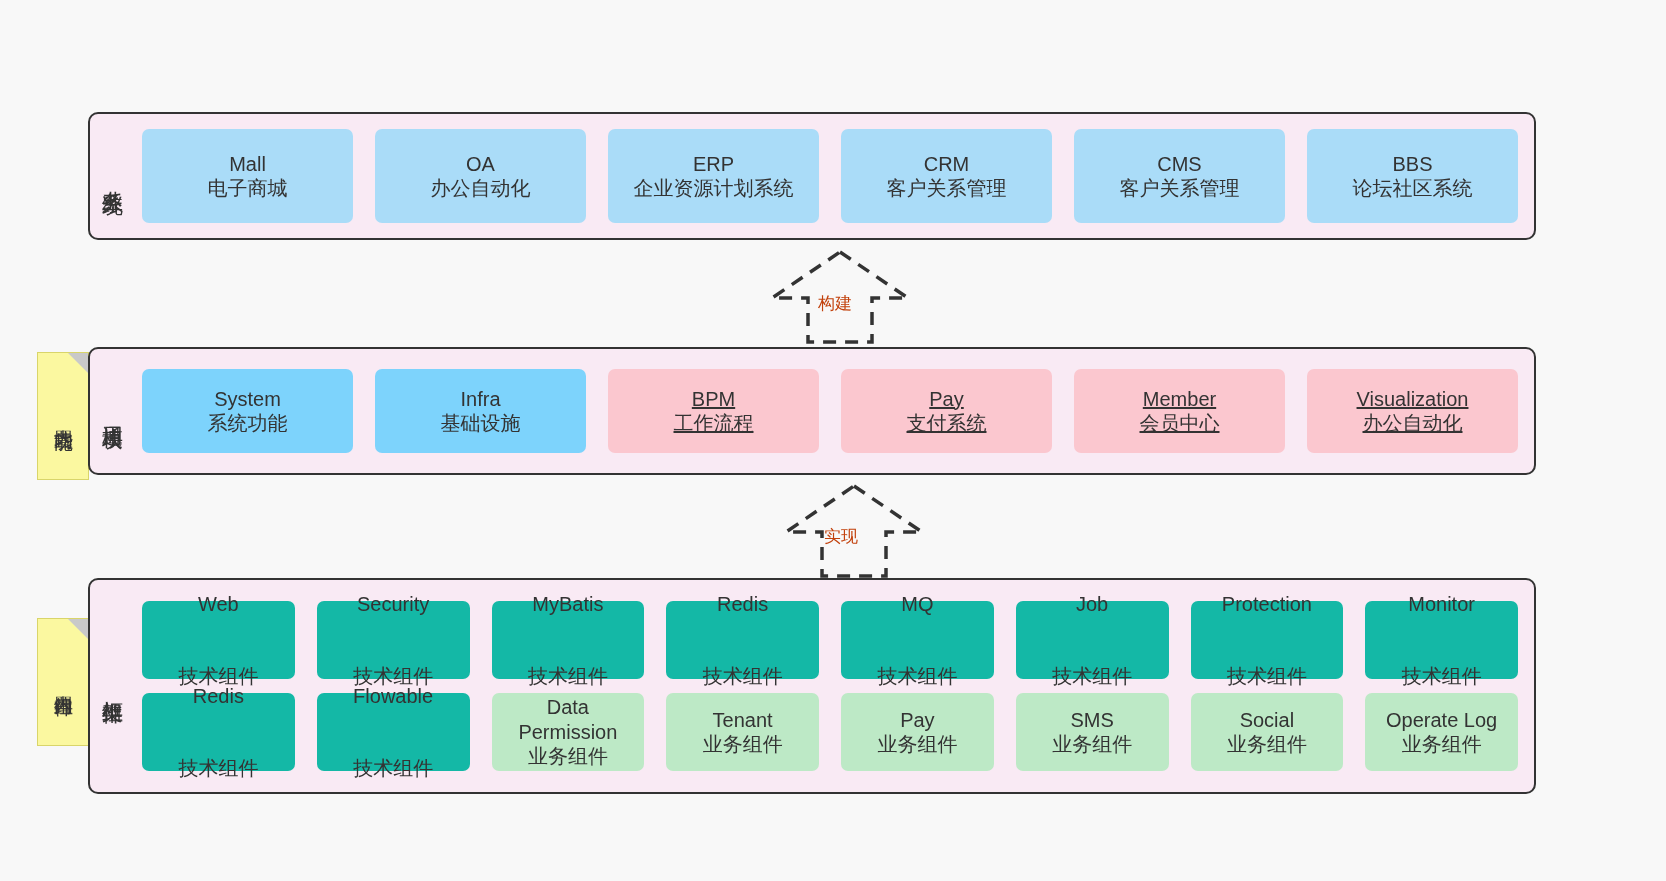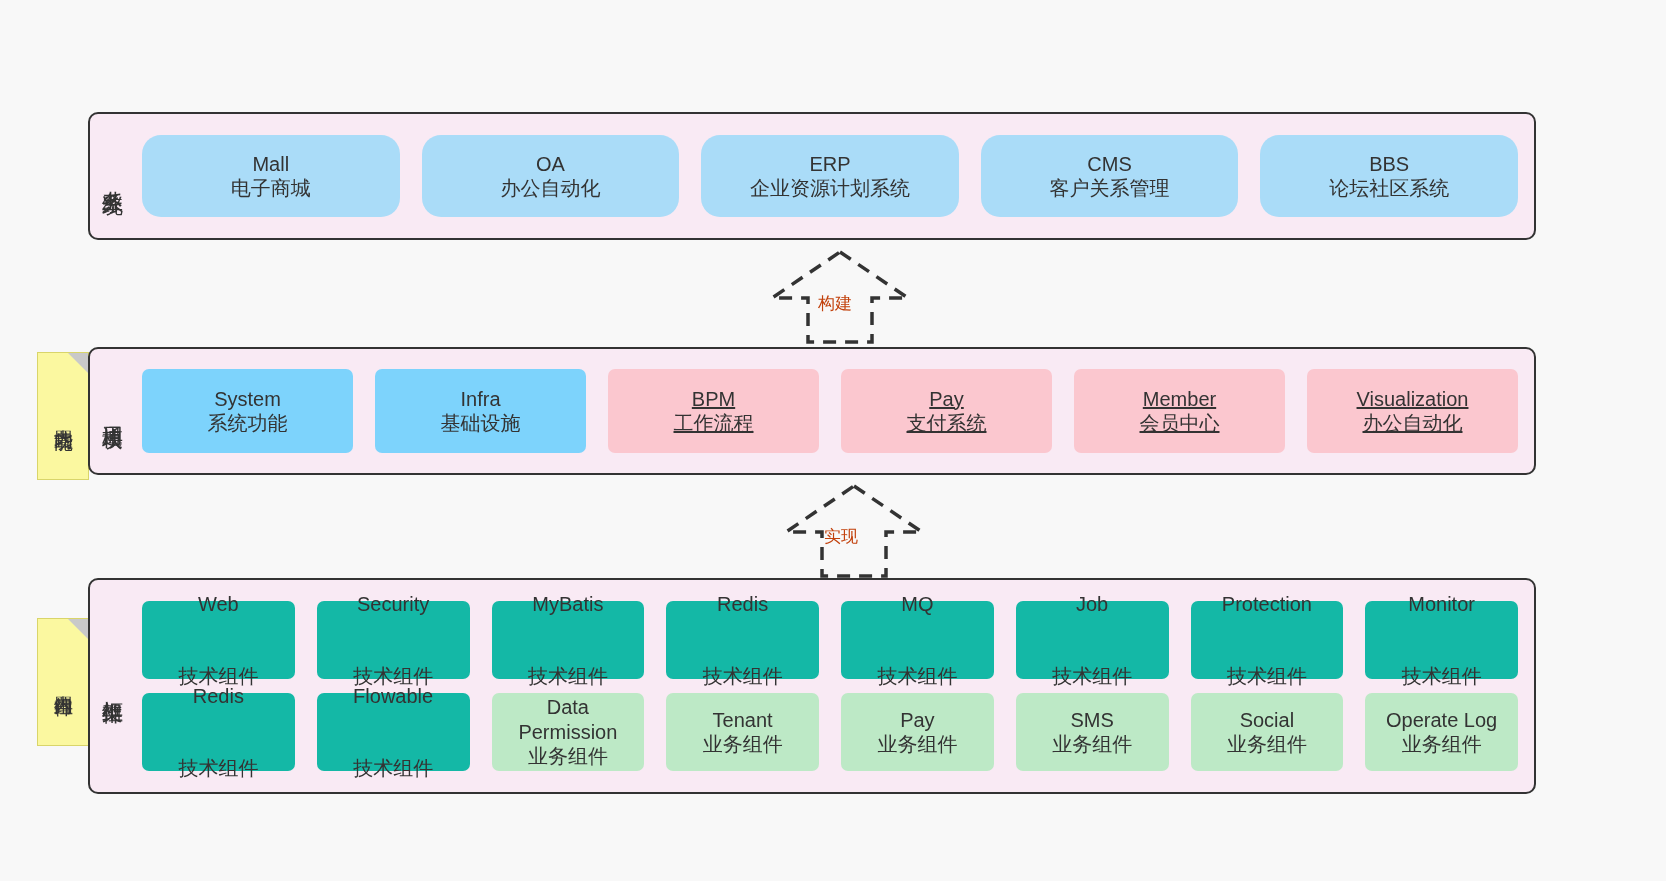--- a/index.html
+++ b/index.html
@@ -83,21 +83,21 @@
   .c-red        { background: #7dd3fc; }
   .c-pink       { background: #fbc7cf; text-decoration: underline; }
   .c-green      { background: #14b8a6; gap: 48px; }
   .c-lightgreen { background: #bde9c6; }
 
   
   #sec-business { left: 88px;  top: 112px; width: 1448px; height: 128px; }
   #sec-modules  { left: 88px;  top: 347px; width: 1448px; height: 128px; }
   #sec-framework{ left: 88px;  top: 578px; width: 1448px; height: 216px; }
 
-  #sec-business .cell  { height: 82px; border-radius: 19px; }
+  #sec-business .cell  { height: 94px; }
   #sec-modules  .cell  { height: 84px; }
   #sec-framework .cell { height: 78px; }
 
   
   .note {
     position: absolute;
     box-sizing: border-box;
     background: #fbf8a0;
     border: 1px solid #d9d56a;
     display: flex;
@@ -161,20 +161,24 @@
         </div>
         <div class="cell c-blue">
           <span class="t1">OA</span>
           <span class="t2">办公自动化</span>
         </div>
         <div class="cell c-blue">
           <span class="t1">ERP</span>
           <span class="t2">企业资源计划系统</span>
         </div>
         <div class="cell c-blue">
+          <span class="t1">CRM</span>
+          <span class="t2">客户关系管理</span>
+        </div>
+        <div class="cell c-blue">
           <span class="t1">CMS</span>
           <span class="t2">客户关系管理</span>
         </div>
         <div class="cell c-blue">
           <span class="t1">BBS</span>
           <span class="t2">论坛社区系统</span>
         </div>
       </div>
     </div>
   </div>

